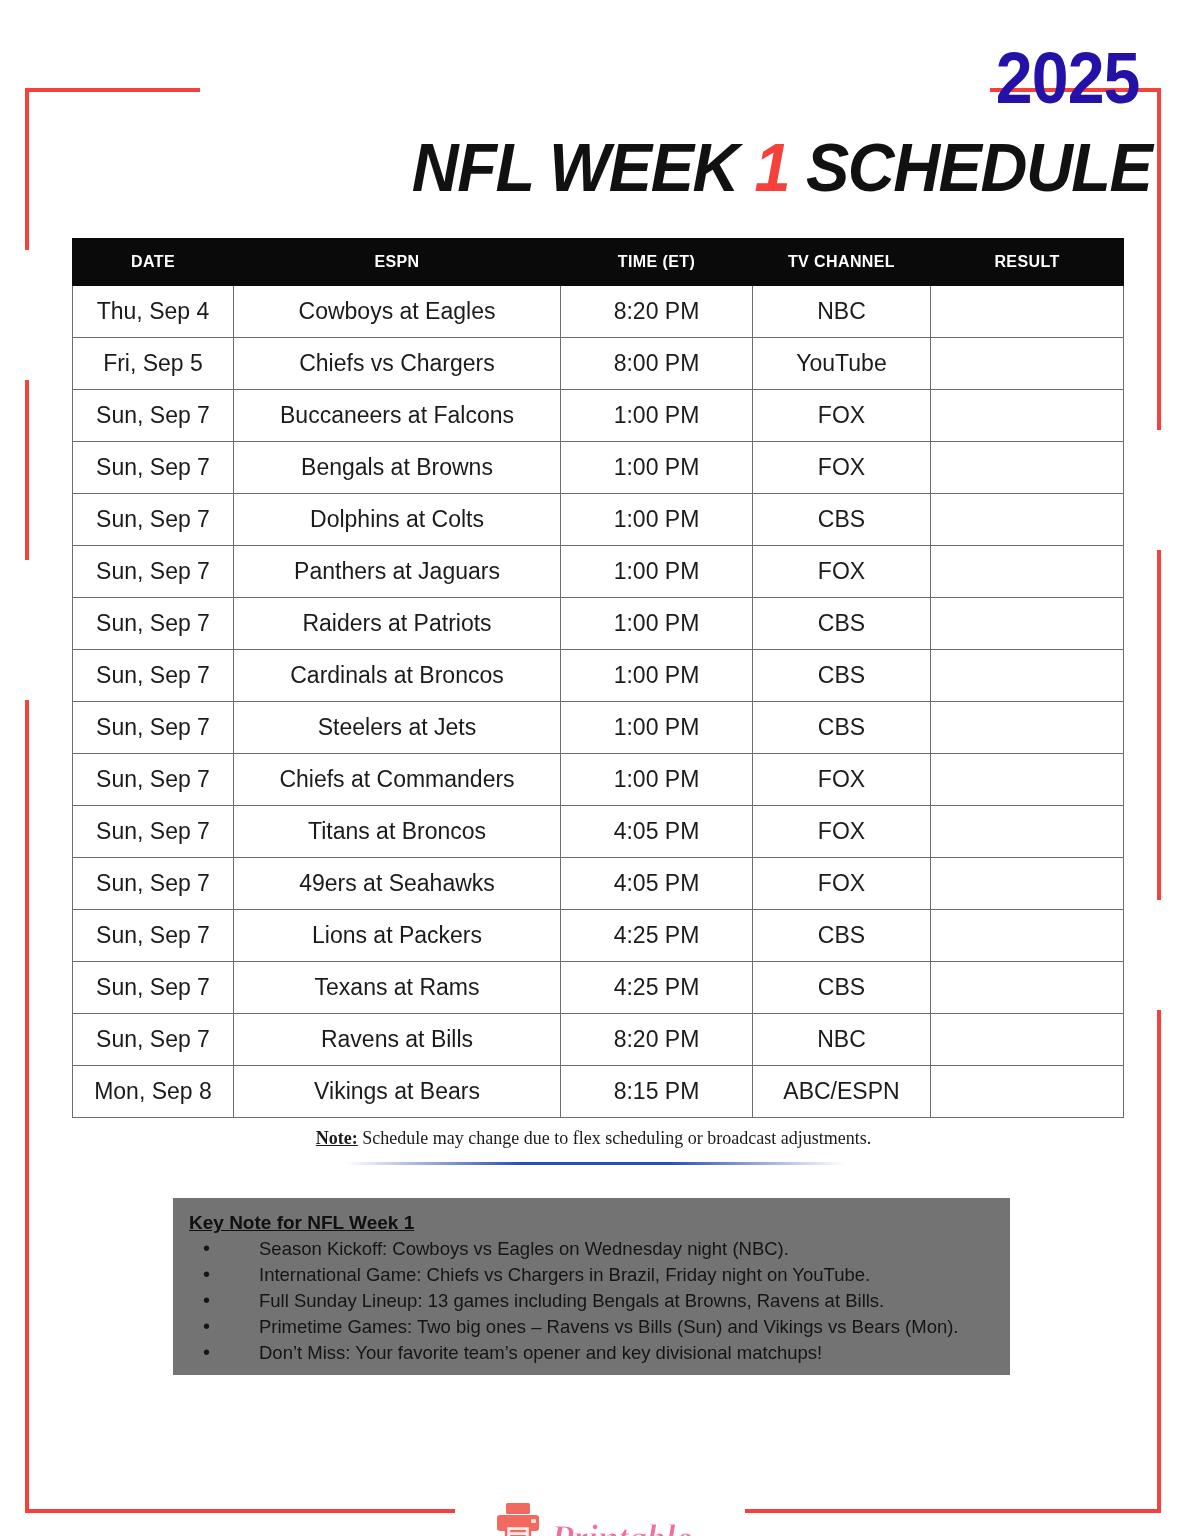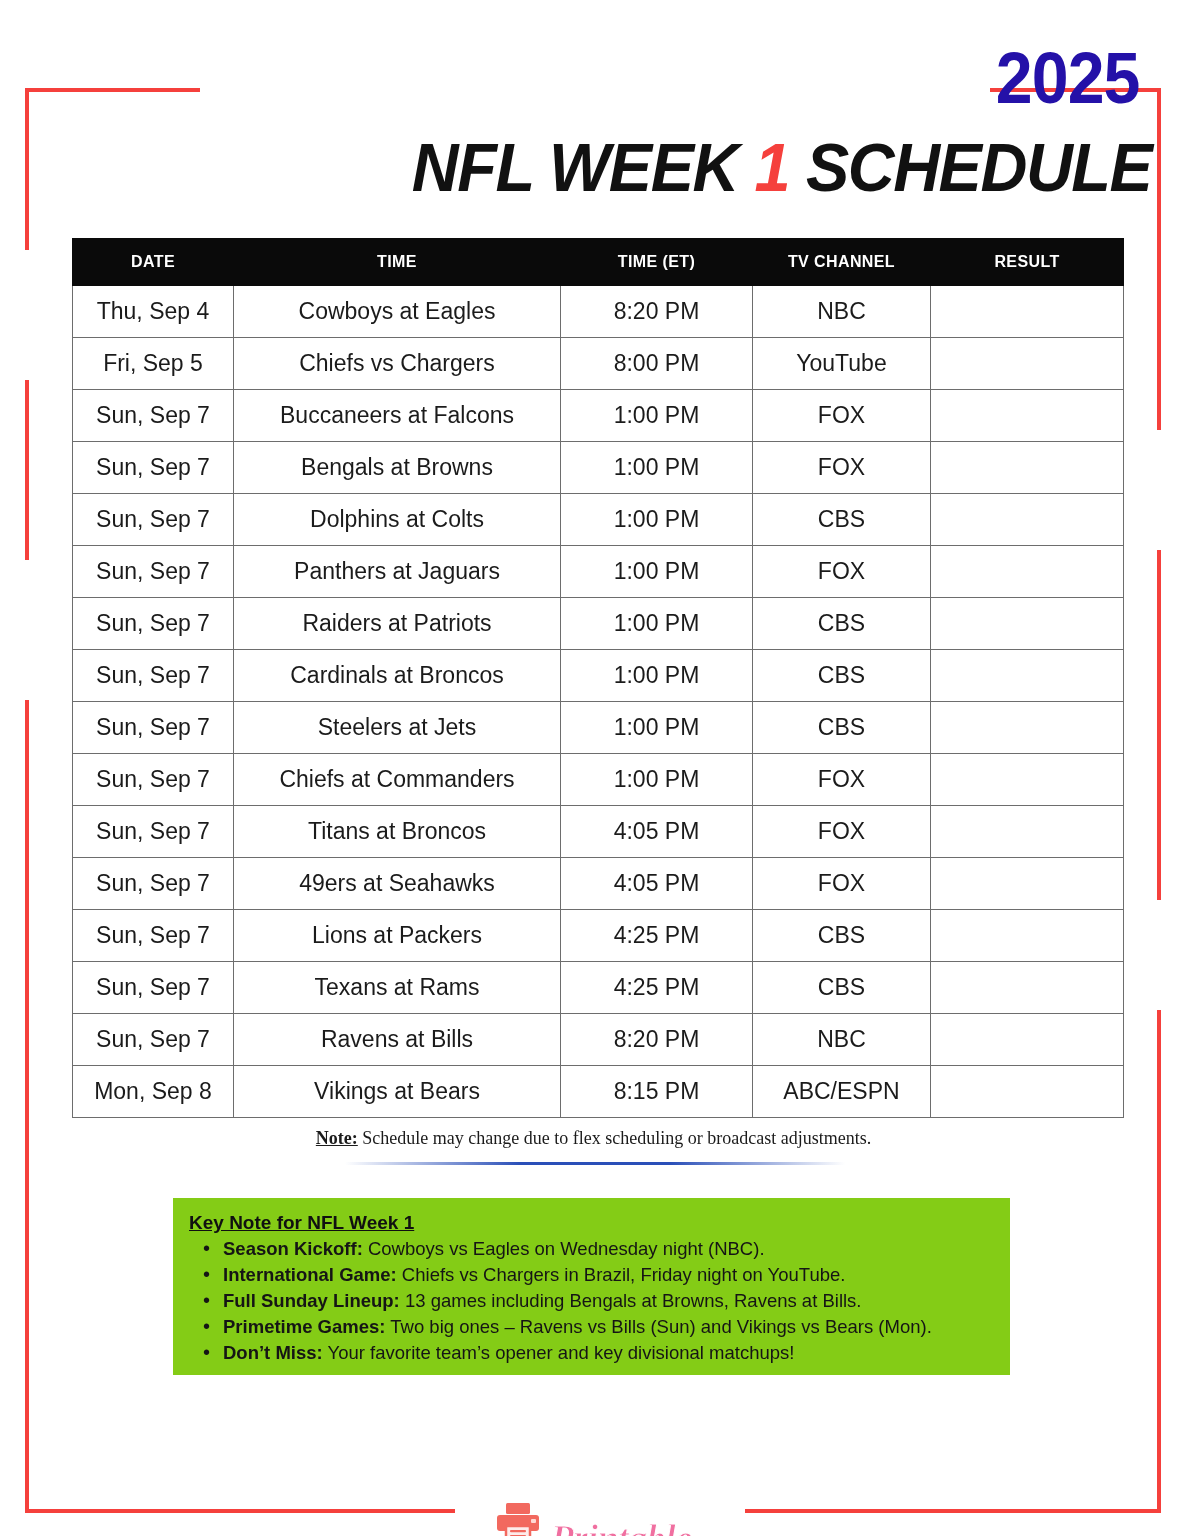--- a/index.html
+++ b/index.html
@@ -143,21 +143,21 @@
     z-index: 3;
   }
 
   
   #key-note-box {
     position: absolute;
     left: 173px;
     top: 1198px;
     width: 837px;
     height: 177px;
-    background: #84cc16;
+    background: #737373;
     z-index: 3;
     padding: 14px 0 0 14px;
   }
   #key-note-title {
     font-size: 19px;
     font-weight: bold;
     color: #101010;
     text-decoration: underline;
     margin: 0 0 2px 2px;
   }
@@ -174,21 +174,21 @@
     padding-left: 0;
   }
   #key-note-list li::before {
     content: "\2022";
     position: absolute;
     left: -20px;
     top: -1px;
     font-size: 20px;
     color: #151515;
   }
-  #key-note-list li b { font-weight: bold; }
+  #key-note-list li b { font-weight: normal; margin-left: 36px; }
 
   
   #footer-logo {
     position: absolute;
     left: 0;
     top: 1477px;
     width: 1187px;
     z-index: 4;
     display: flex;
     align-items: center;
@@ -249,21 +249,21 @@
     <colgroup>
       <col class="c-date">
         <col class="c-game">
         <col class="c-time">
         <col class="c-tv">
         <col class="c-result">
     </colgroup>
     <thead>
       <tr>
         <th>DATE</th>
-        <th>TIME</th>
+        <th>ESPN</th>
         <th>TIME (ET)</th>
         <th>TV CHANNEL</th>
         <th>RESULT</th>
       </tr>
     </thead>
     <tbody id="schedule-body">
         <tr>
           <td>Thu, Sep 4</td>
           <td>Cowboys at Eagles</td>
           <td>8:20 PM</td>

